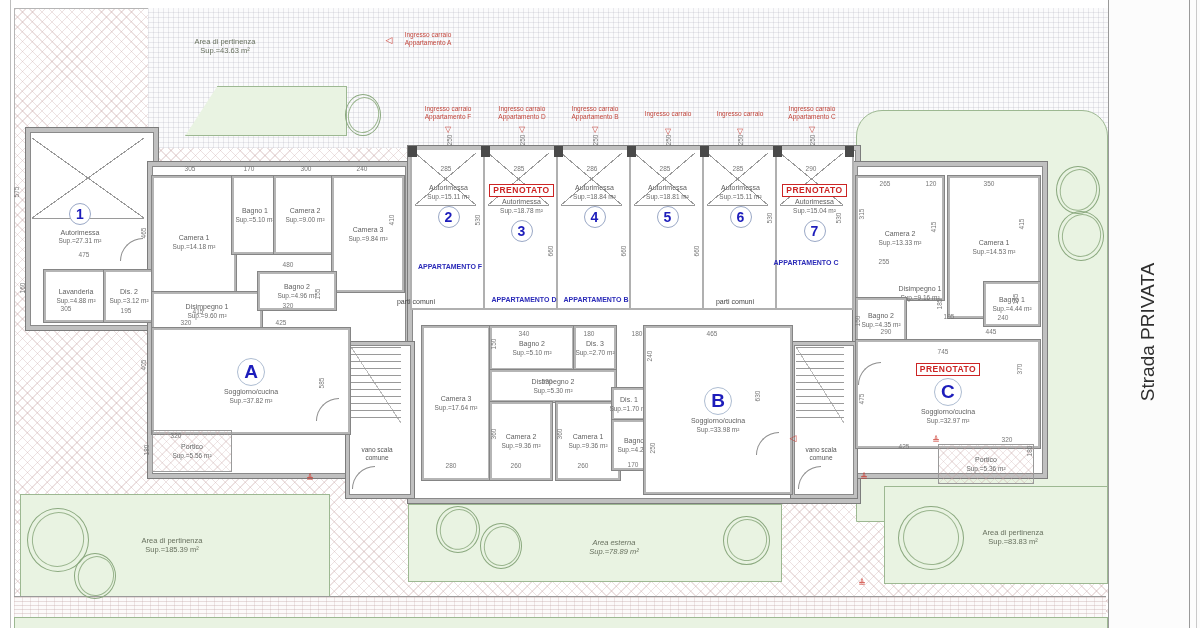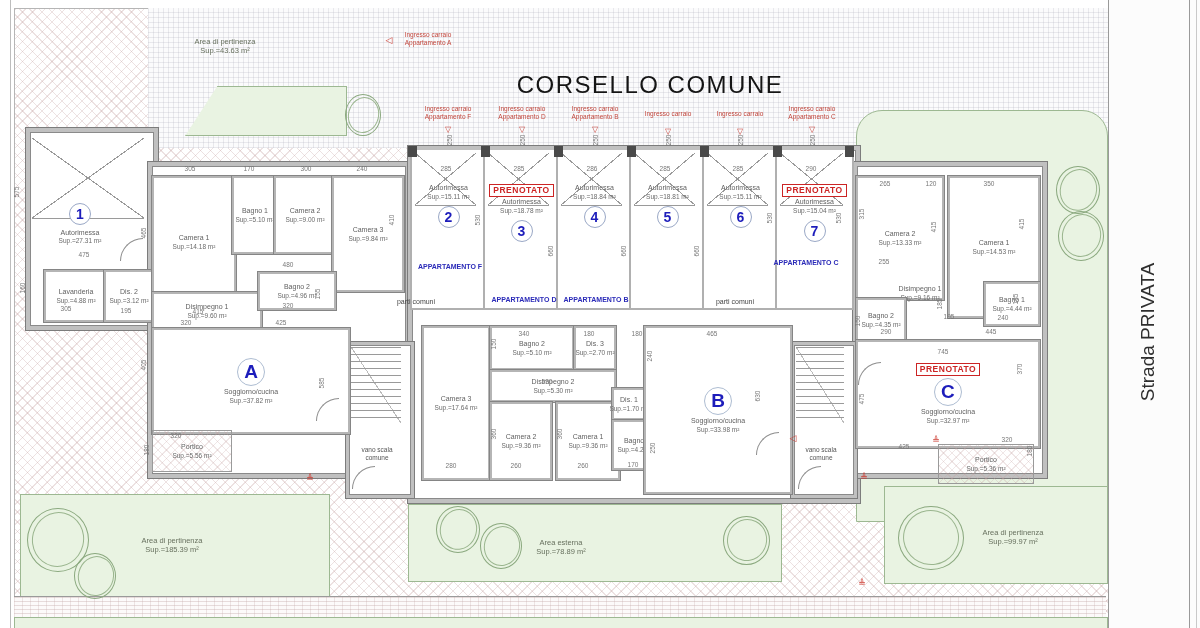--- a/index.html
+++ b/index.html
@@ -98,43 +98,42 @@
 
   <div class="abs xbox" style="left:32px;top:138px;width:112px;height:80px;"></div>
   <div class="lbl" style="left:80px;top:212px;">
       <div class="numcirc">1</div>
     </div>
   <div class="lbl" style="left:80px;top:237px;">
     <div class="nm">Autorimessa</div>
     <div class="sp">Sup.=27.31 m²</div>
   </div>
 
-  <div class="lbl title" style="left:650px;top:85px;">CORSELLO COMUNE</div>
   <div class="abs" style="left:1109px;top:0;width:91px;height:628px;background:#fcfcfc;"></div>
   <div class="lbl road" style="left:1148px;top:332px;">Strada PRIVATA</div>
   <div class="vline" style="left:1108px;top:0;height:628px;"></div>
   <div class="vline" style="left:1189px;top:0;height:628px;"></div>
   <div class="vline" style="left:1196px;top:0;height:628px;background:#c9c9c9;"></div>
   <div class="vline" style="left:10px;top:0;height:628px;background:#bdbdbd;"></div>
 
   <div class="lbl arealbl" style="left:225px;top:46px;">
     <div>Area di pertinenza</div>
       <div>Sup.=43.63 m²</div>
   </div>
   <div class="lbl arealbl" style="left:172px;top:545px;">
     <div>Area di pertinenza</div>
       <div>Sup.=185.39 m²</div>
   </div>
-  <div class="lbl arealbl" style="left:561px;top:547px;">
+  <div class="lbl arealbl" style="left:614px;top:547px;font-style:italic;">
     <div>Area esterna</div>
       <div>Sup.=78.89 m²</div>
   </div>
   <div class="lbl arealbl" style="left:1013px;top:537px;">
     <div>Area di pertinenza</div>
-      <div>Sup.=99.97 m²</div>
+      <div>Sup.=83.83 m²</div>
   </div>
 <div class="room" style="left: 44px; top: 270px; width: 60px; height: 48px; z-index: 3;">
       <div class="stack">
         <div class="nm">Lavanderia</div>
         <div class="sp">Sup.=4.88 m²</div>
       </div>
     </div>
     <div class="room" style="left: 104px; top: 270px; width: 46px; height: 48px; z-index: 3;">
       <div class="stack">
         <div class="nm">Dis. 2</div>

